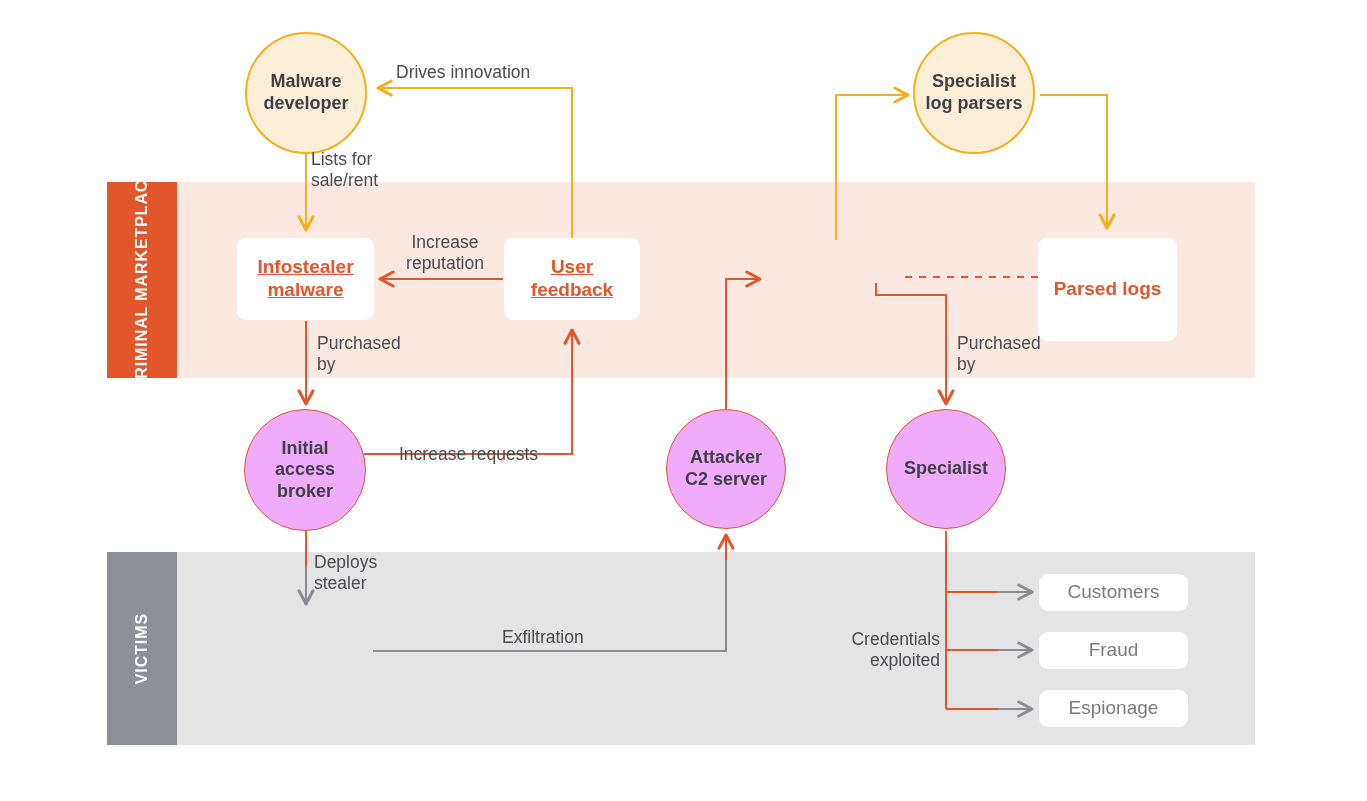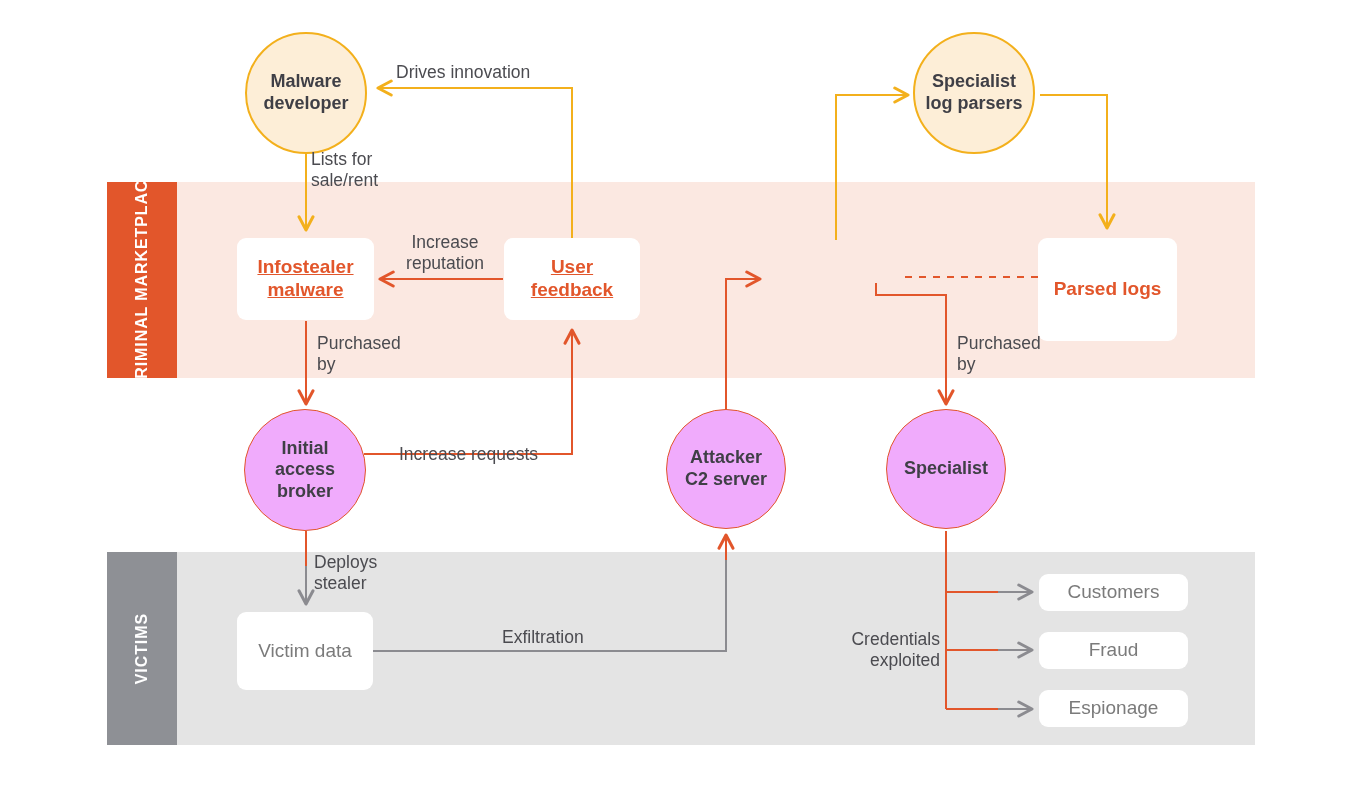--- a/index.html
+++ b/index.html
@@ -195,23 +195,20 @@
   <div class="nodebox orange" style="left:504px; top:238px; width:136px; height:82px;">
     <span style="white-space:pre-line;text-decoration:underline;">User
 feedback</span>
   </div>
 
 
   <div class="nodebox orange" style="left:1038px; top:238px; width:139px; height:103px;">
     <span style="white-space:pre-line;">Parsed logs</span>
   </div>
 
-  <div class="nodebox grey" style="left:237px; top:612px; width:136px; height:78px;">
-    <span style="white-space:pre-line;">Victim data</span>
-  </div>
 
   <div class="nodebox grey" style="left:1039px; top:574px; width:149px; height:37px;">
     <span>Customers</span>
   </div>
 
   <div class="nodebox grey" style="left:1039px; top:690px; width:149px; height:37px;">
     <span>Espionage</span>
   </div>
 
   <div class="nodebox grey" style="left:1039px; top:632px; width:149px; height:37px;">

